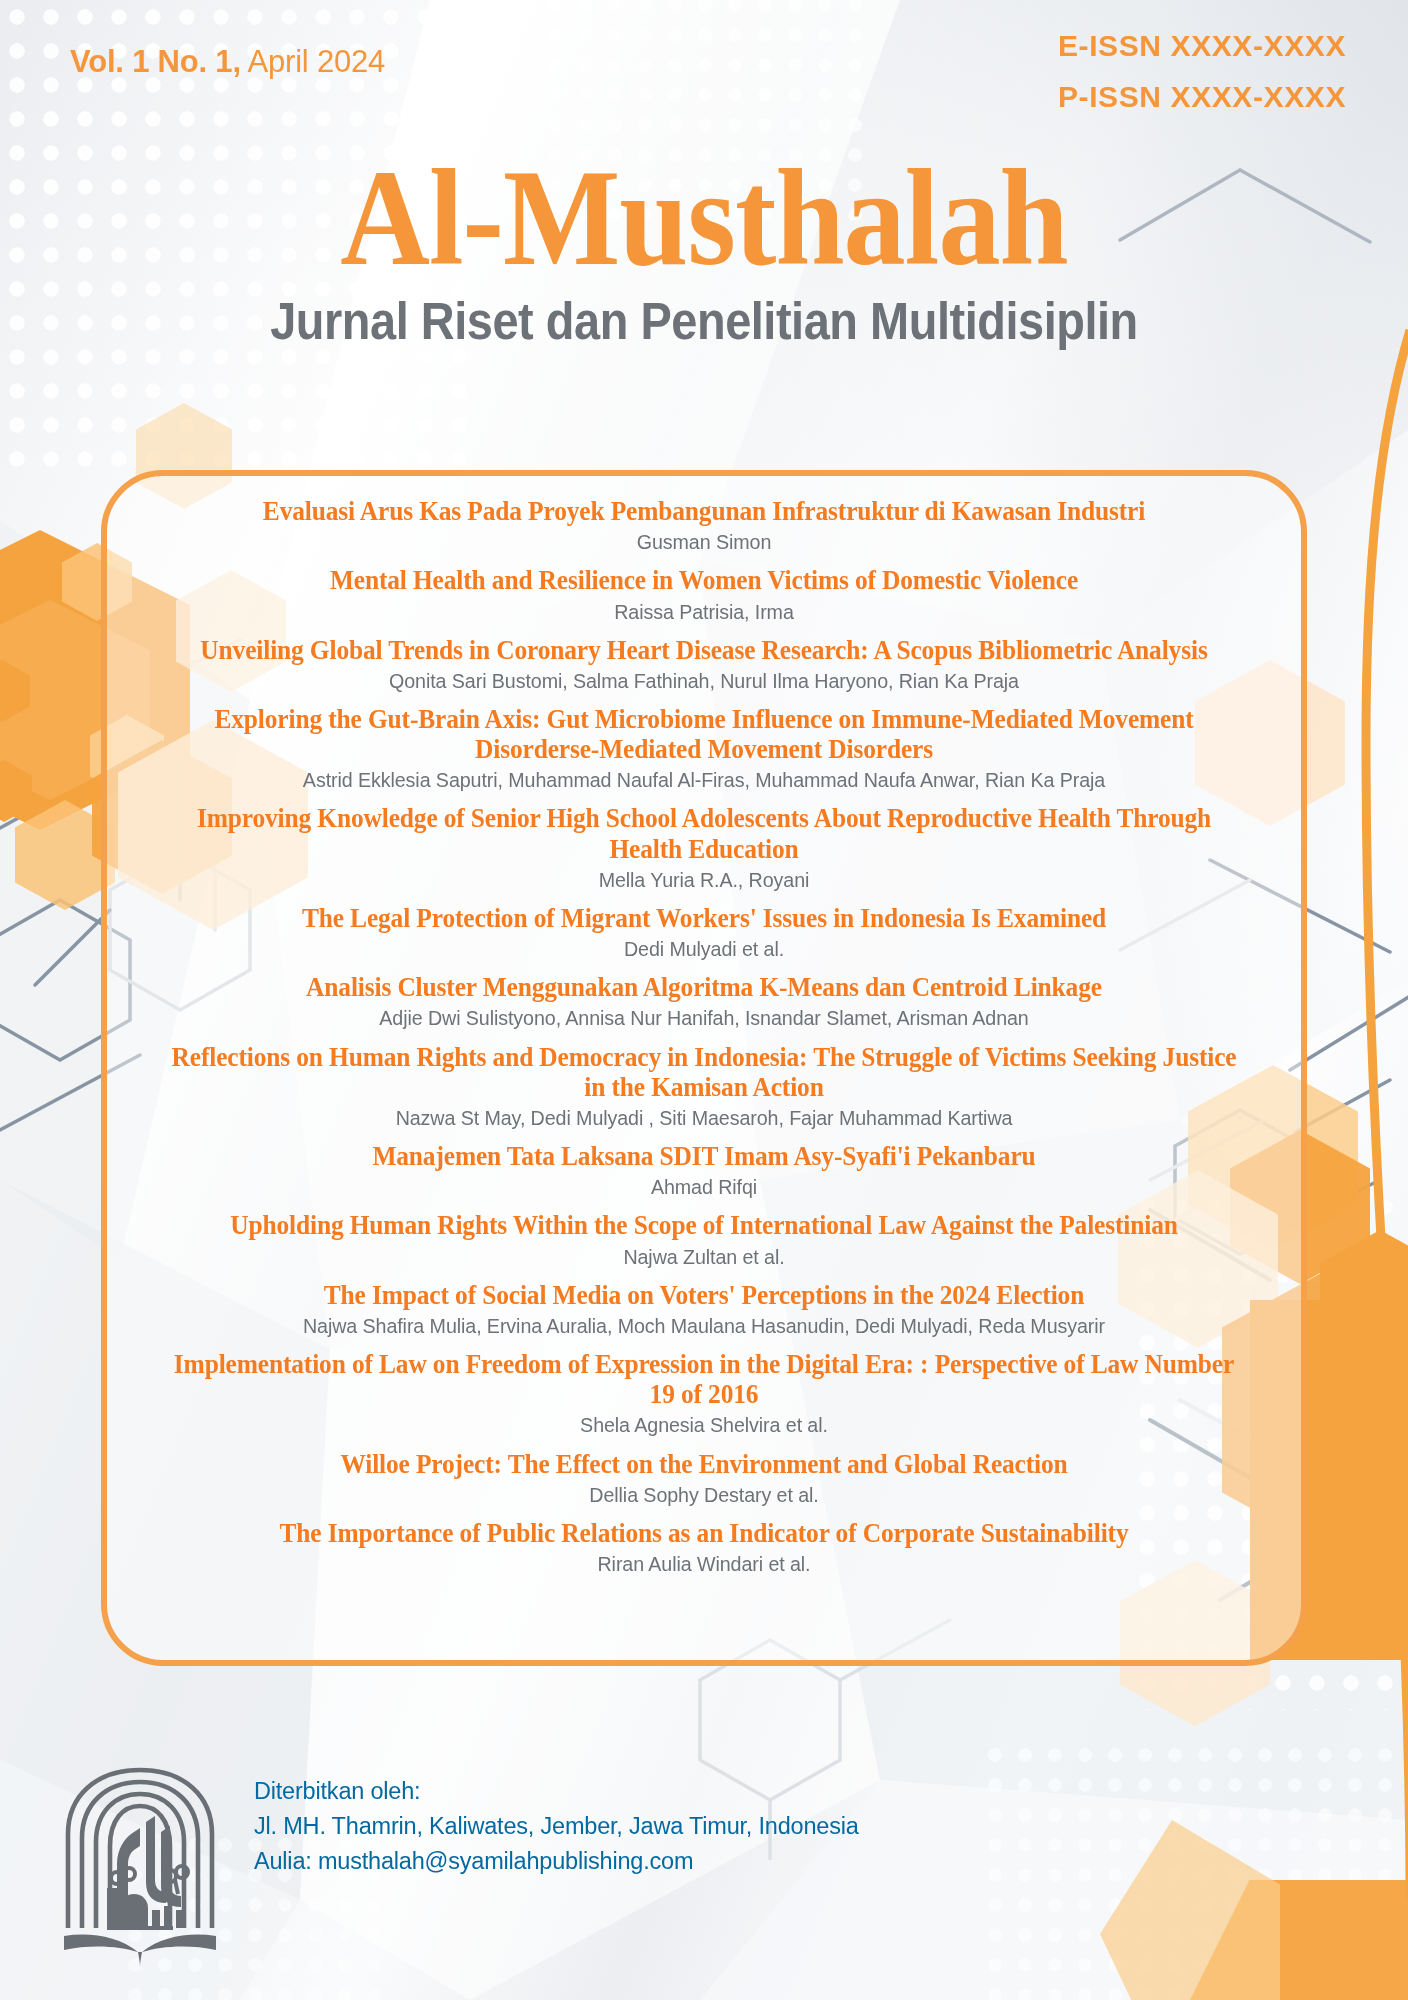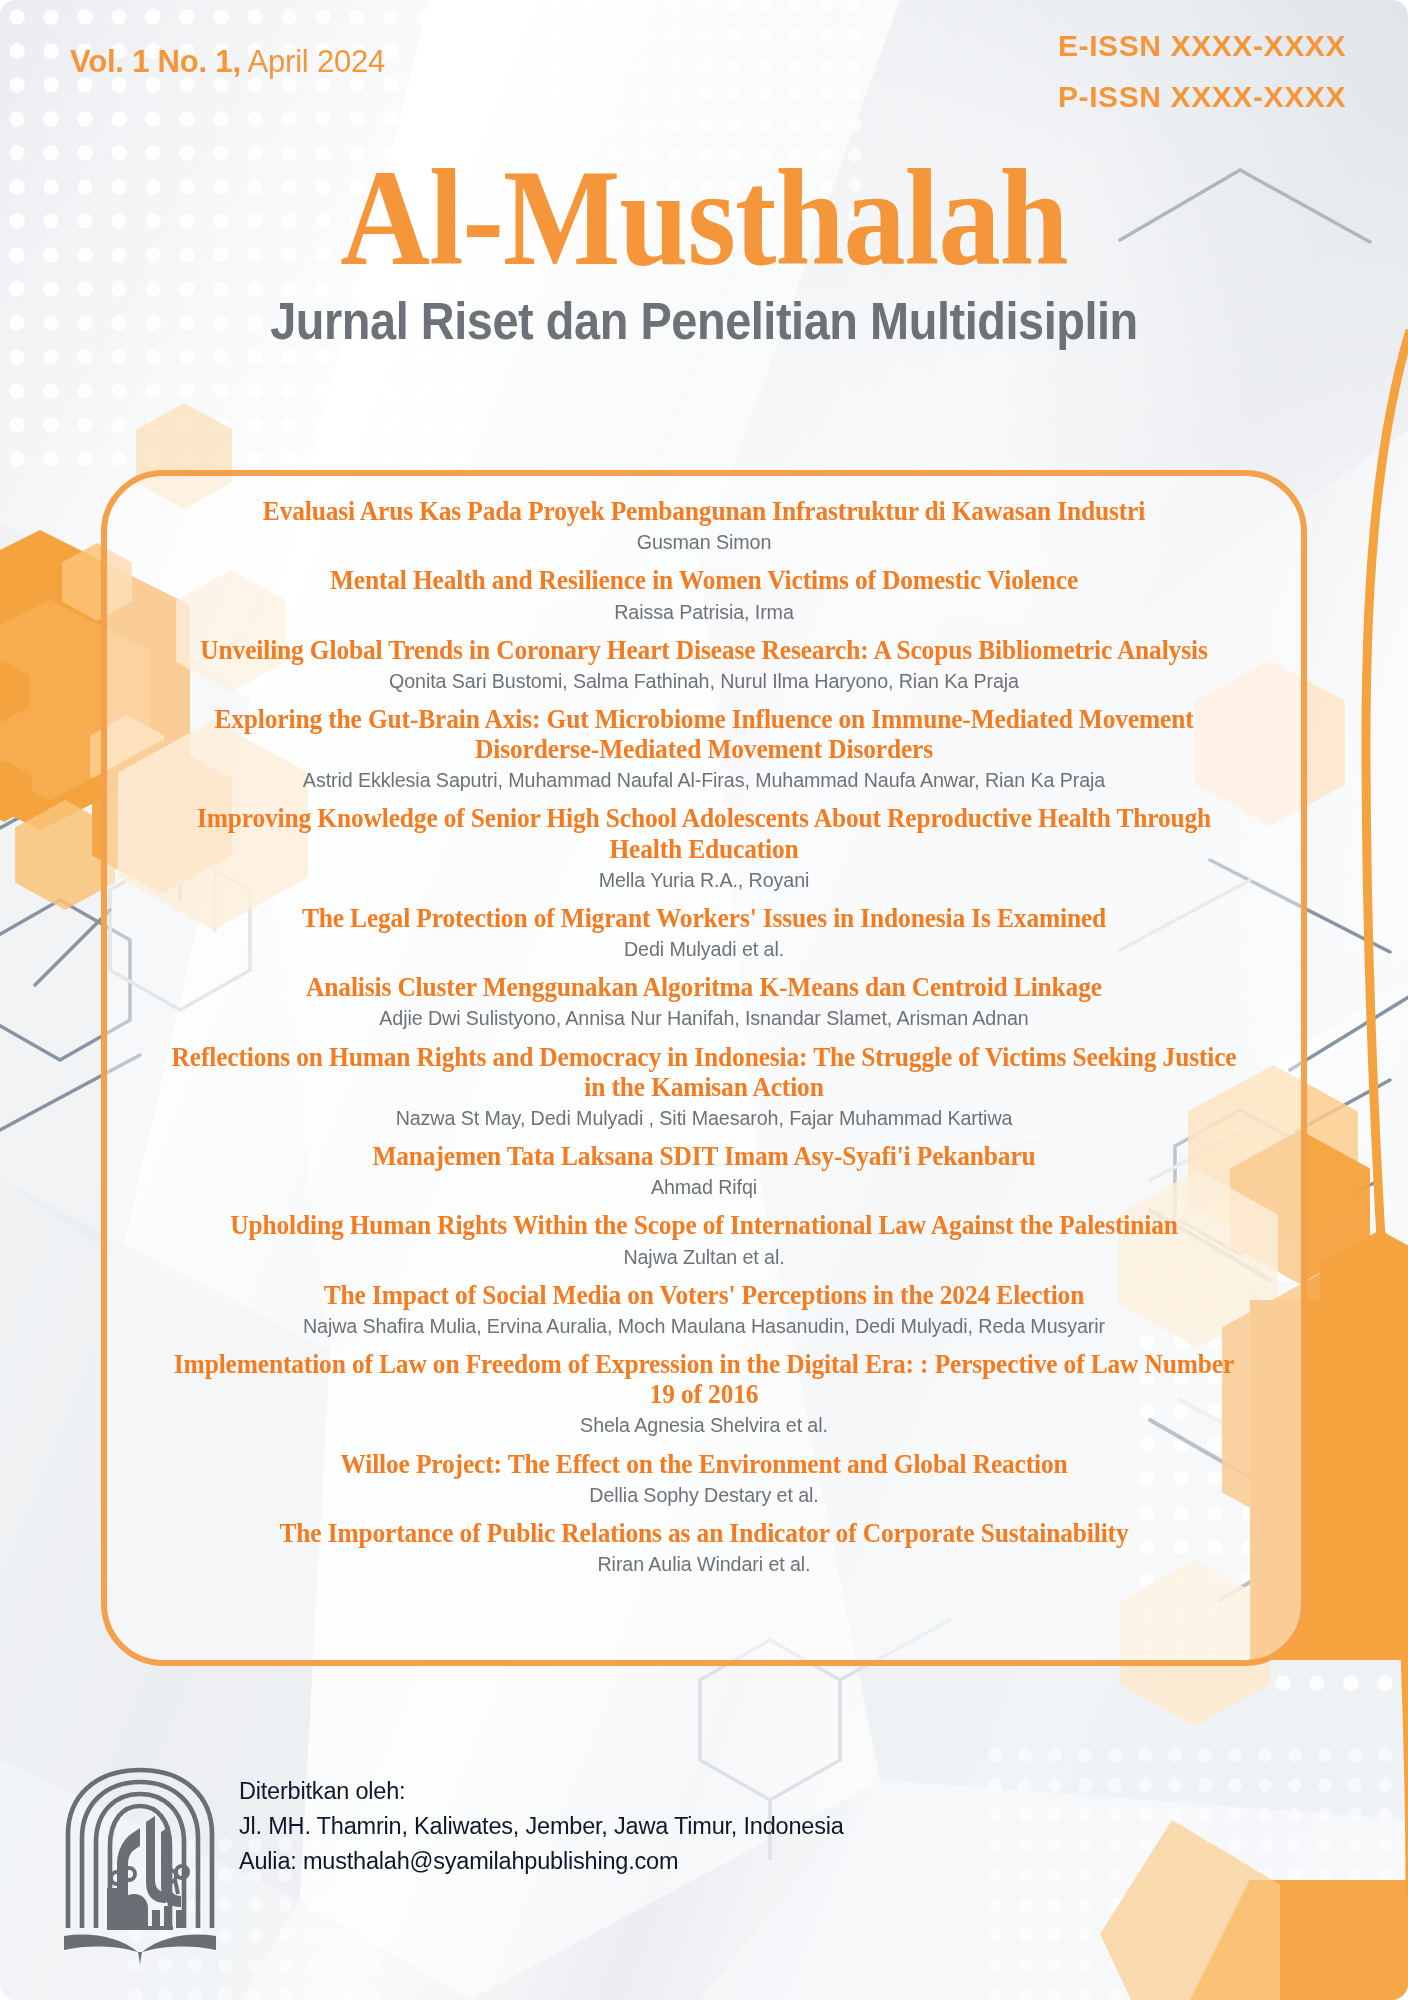--- a/index.html
+++ b/index.html
@@ -10,21 +10,20 @@
     background: #ffffff;
     font-family: "Liberation Sans", sans-serif;
   }
 
   #cover {
     position: relative;
     width: 1408px;
     height: 2000px;
     overflow: hidden;
     background: #fbfbfc;
-    border-radius: 16px;
   }
 
   
   .bg-base {
     position: absolute; inset: 0;
     background:
       linear-gradient(112deg, #f7f8f9 0%, #ffffff 22%, #f2f4f6 38%, #fafbfc 52%,
                       #eceef1 64%, #fdfdfe 78%, #f3f5f7 90%, #fafbfc 100%);
   }
   .bg-facets { position: absolute; inset: 0; }
@@ -122,22 +121,22 @@
     letter-spacing: -0.1px;
     transform: scaleX(0.96);
     margin-top: 1px;
     margin-bottom: 9px;
   }
 
   
   .footer { position: absolute; left: 60px; top: 1752px; }
   .logo { position: absolute; left: 0; top: 8px; width: 160px; height: 210px; }
   .pub-text {
-    position: absolute; left: 179px; top: 22px;
-    color: #0f172a;
+    position: absolute; left: 194px; top: 22px;
+    color: #0369a1;
     font-size: 23.5px;
     line-height: 1.48;
     letter-spacing: -0.2px;
     white-space: nowrap;
   }
   .pub-text .strong { font-weight: 700; font-size: 23px; letter-spacing: 0.1px; }
 </style>
 </head>
 <body>
 

